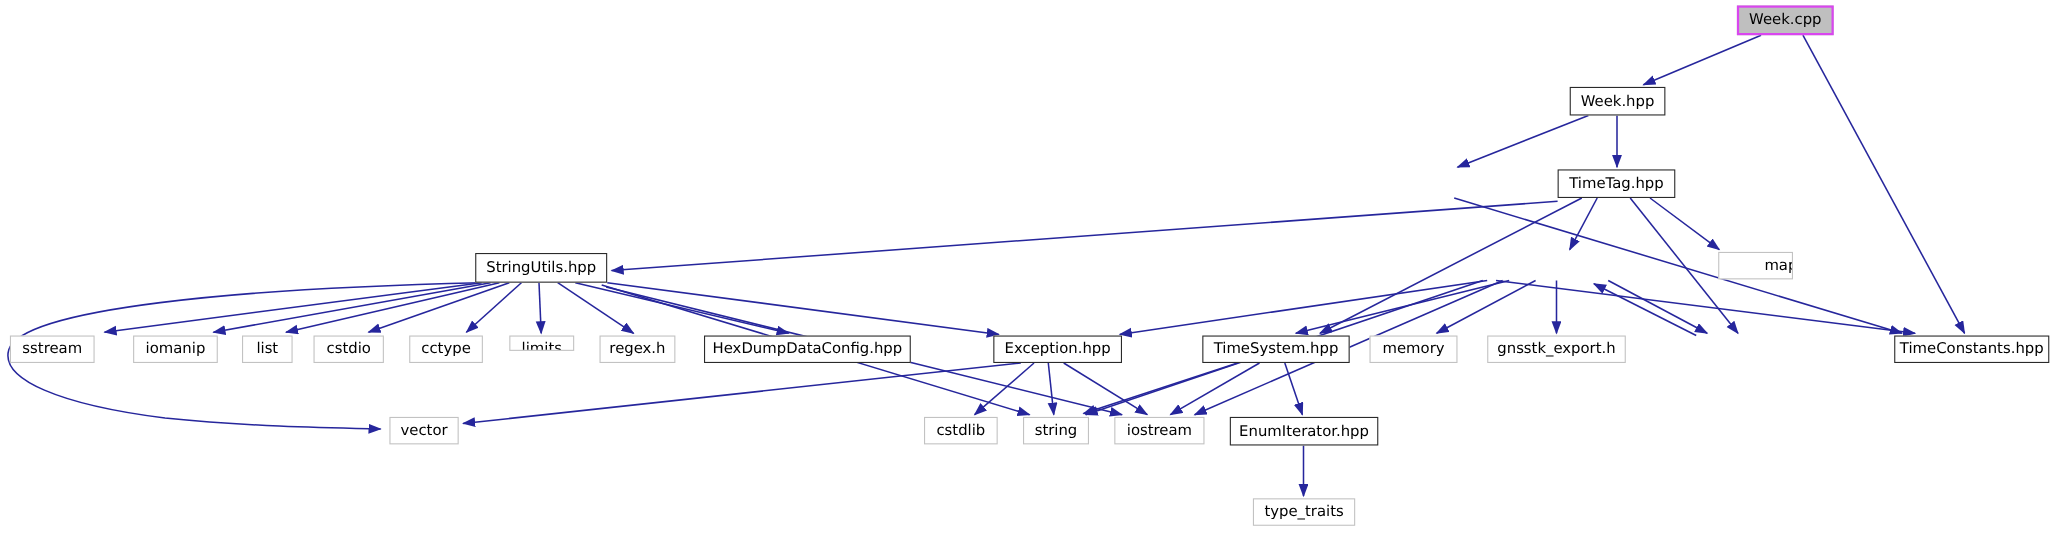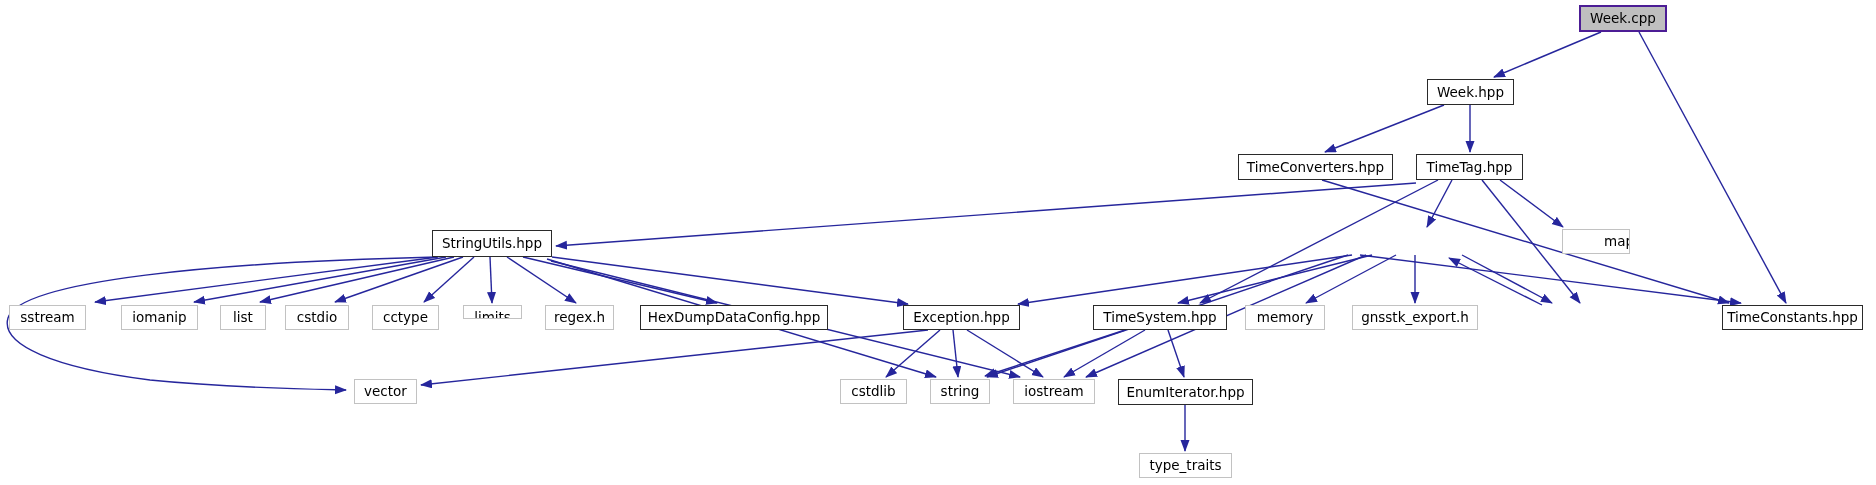--- a/index.html
+++ b/index.html
@@ -2,21 +2,21 @@
 <html><head>
 <meta charset="utf-8">
 <style>
   html,body{margin:0;padding:0;background:#ffffff;}
   #canvas{position:relative;width:1876px;height:485px;background:#ffffff;overflow:hidden;
           font-family:"DejaVu Sans","Liberation Sans",sans-serif;}
   #edges{position:absolute;left:0;top:0;z-index:1;}
   .node{position:absolute;z-index:2;box-sizing:border-box;background:#ffffff;
         border:1px solid #2a2a2a;color:#000;text-align:center;white-space:nowrap;
         font-size:13.5px;overflow:hidden;}
-  .node.root{background:#bfbfbf;border:2px solid #4c1d95;}
+  .node.root{background:#bfbfbf;border:2px solid #d946ef;}
   .node.doc{border:1px solid #2a2a2a;cursor:pointer;}
   .node.sys{border:1px solid #c2c2c2;}
 </style>
 </head>
 <body>
 
 <div id="canvas">
   <svg id="edges" width="1876" height="485" viewBox="0 0 1876 485" xmlns="http://www.w3.org/2000/svg">
     <defs>
       <marker id="arrow" markerUnits="userSpaceOnUse" markerWidth="13" markerHeight="10" refX="11" refY="4.5" orient="auto">
@@ -60,21 +60,20 @@
         <path d="M953,330 L958,377" stroke="#26269c" stroke-width="1.4" fill="none" marker-end="url(#arrow)"></path>
         <path d="M967,330 L1043,377" stroke="#26269c" stroke-width="1.4" fill="none" marker-end="url(#arrow)"></path>
         <path d="M1125,330 L985,376" stroke="#26269c" stroke-width="1.4" fill="none" marker-end="url(#arrow)"></path>
         <path d="M1145,330 L1064,377" stroke="#26269c" stroke-width="1.4" fill="none" marker-end="url(#arrow)"></path>
         <path d="M1168,330 L1184,377" stroke="#26269c" stroke-width="1.4" fill="none" marker-end="url(#arrow)"></path>
         <path d="M1185,405 L1185,451" stroke="#26269c" stroke-width="1.4" fill="none" marker-end="url(#arrow)"></path>
       </g>
   </svg>
 <div class="node root" style="left: 1579px; top: 5px; width: 88px; height: 27px; line-height: 23px;">Week.cpp</div>
     <div class="node doc" style="left: 1427px; top: 79px; width: 87px; height: 26px; line-height: 24px;">Week.hpp</div>
-    <div class="node doc" style="left: 1238px; top: 154px; width: 155px; height: 26px; line-height: 24px;">TimeConverters.hpp</div>
     <div class="node doc" style="left: 1416px; top: 154px; width: 107px; height: 26px; line-height: 24px;">TimeTag.hpp</div>
     <div class="node doc" style="left: 432px; top: 230px; width: 120px; height: 27px; line-height: 25px;">StringUtils.hpp</div>
     <div class="node sys" style="left: 1562px; top: 229px; width: 68px; height: 25px; line-height: 23px; padding-left: 41px;">map</div>
     <div class="node sys" style="left: 9px; top: 305px; width: 77px; height: 25px; line-height: 23px;">sstream</div>
     <div class="node sys" style="left: 121px; top: 305px; width: 77px; height: 25px; line-height: 23px;">iomanip</div>
     <div class="node sys" style="left: 220px; top: 305px; width: 46px; height: 25px; line-height: 23px;">list</div>
     <div class="node sys" style="left: 285px; top: 305px; width: 64px; height: 25px; line-height: 23px;">cstdio</div>
     <div class="node sys" style="left: 372px; top: 305px; width: 67px; height: 25px; line-height: 23px;">cctype</div>
     <div class="node sys" style="left: 463px; top: 305px; width: 59px; height: 14px; line-height: 23px;">limits</div>
     <div class="node sys" style="left: 545px; top: 305px; width: 69px; height: 25px; line-height: 23px;">regex.h</div>

